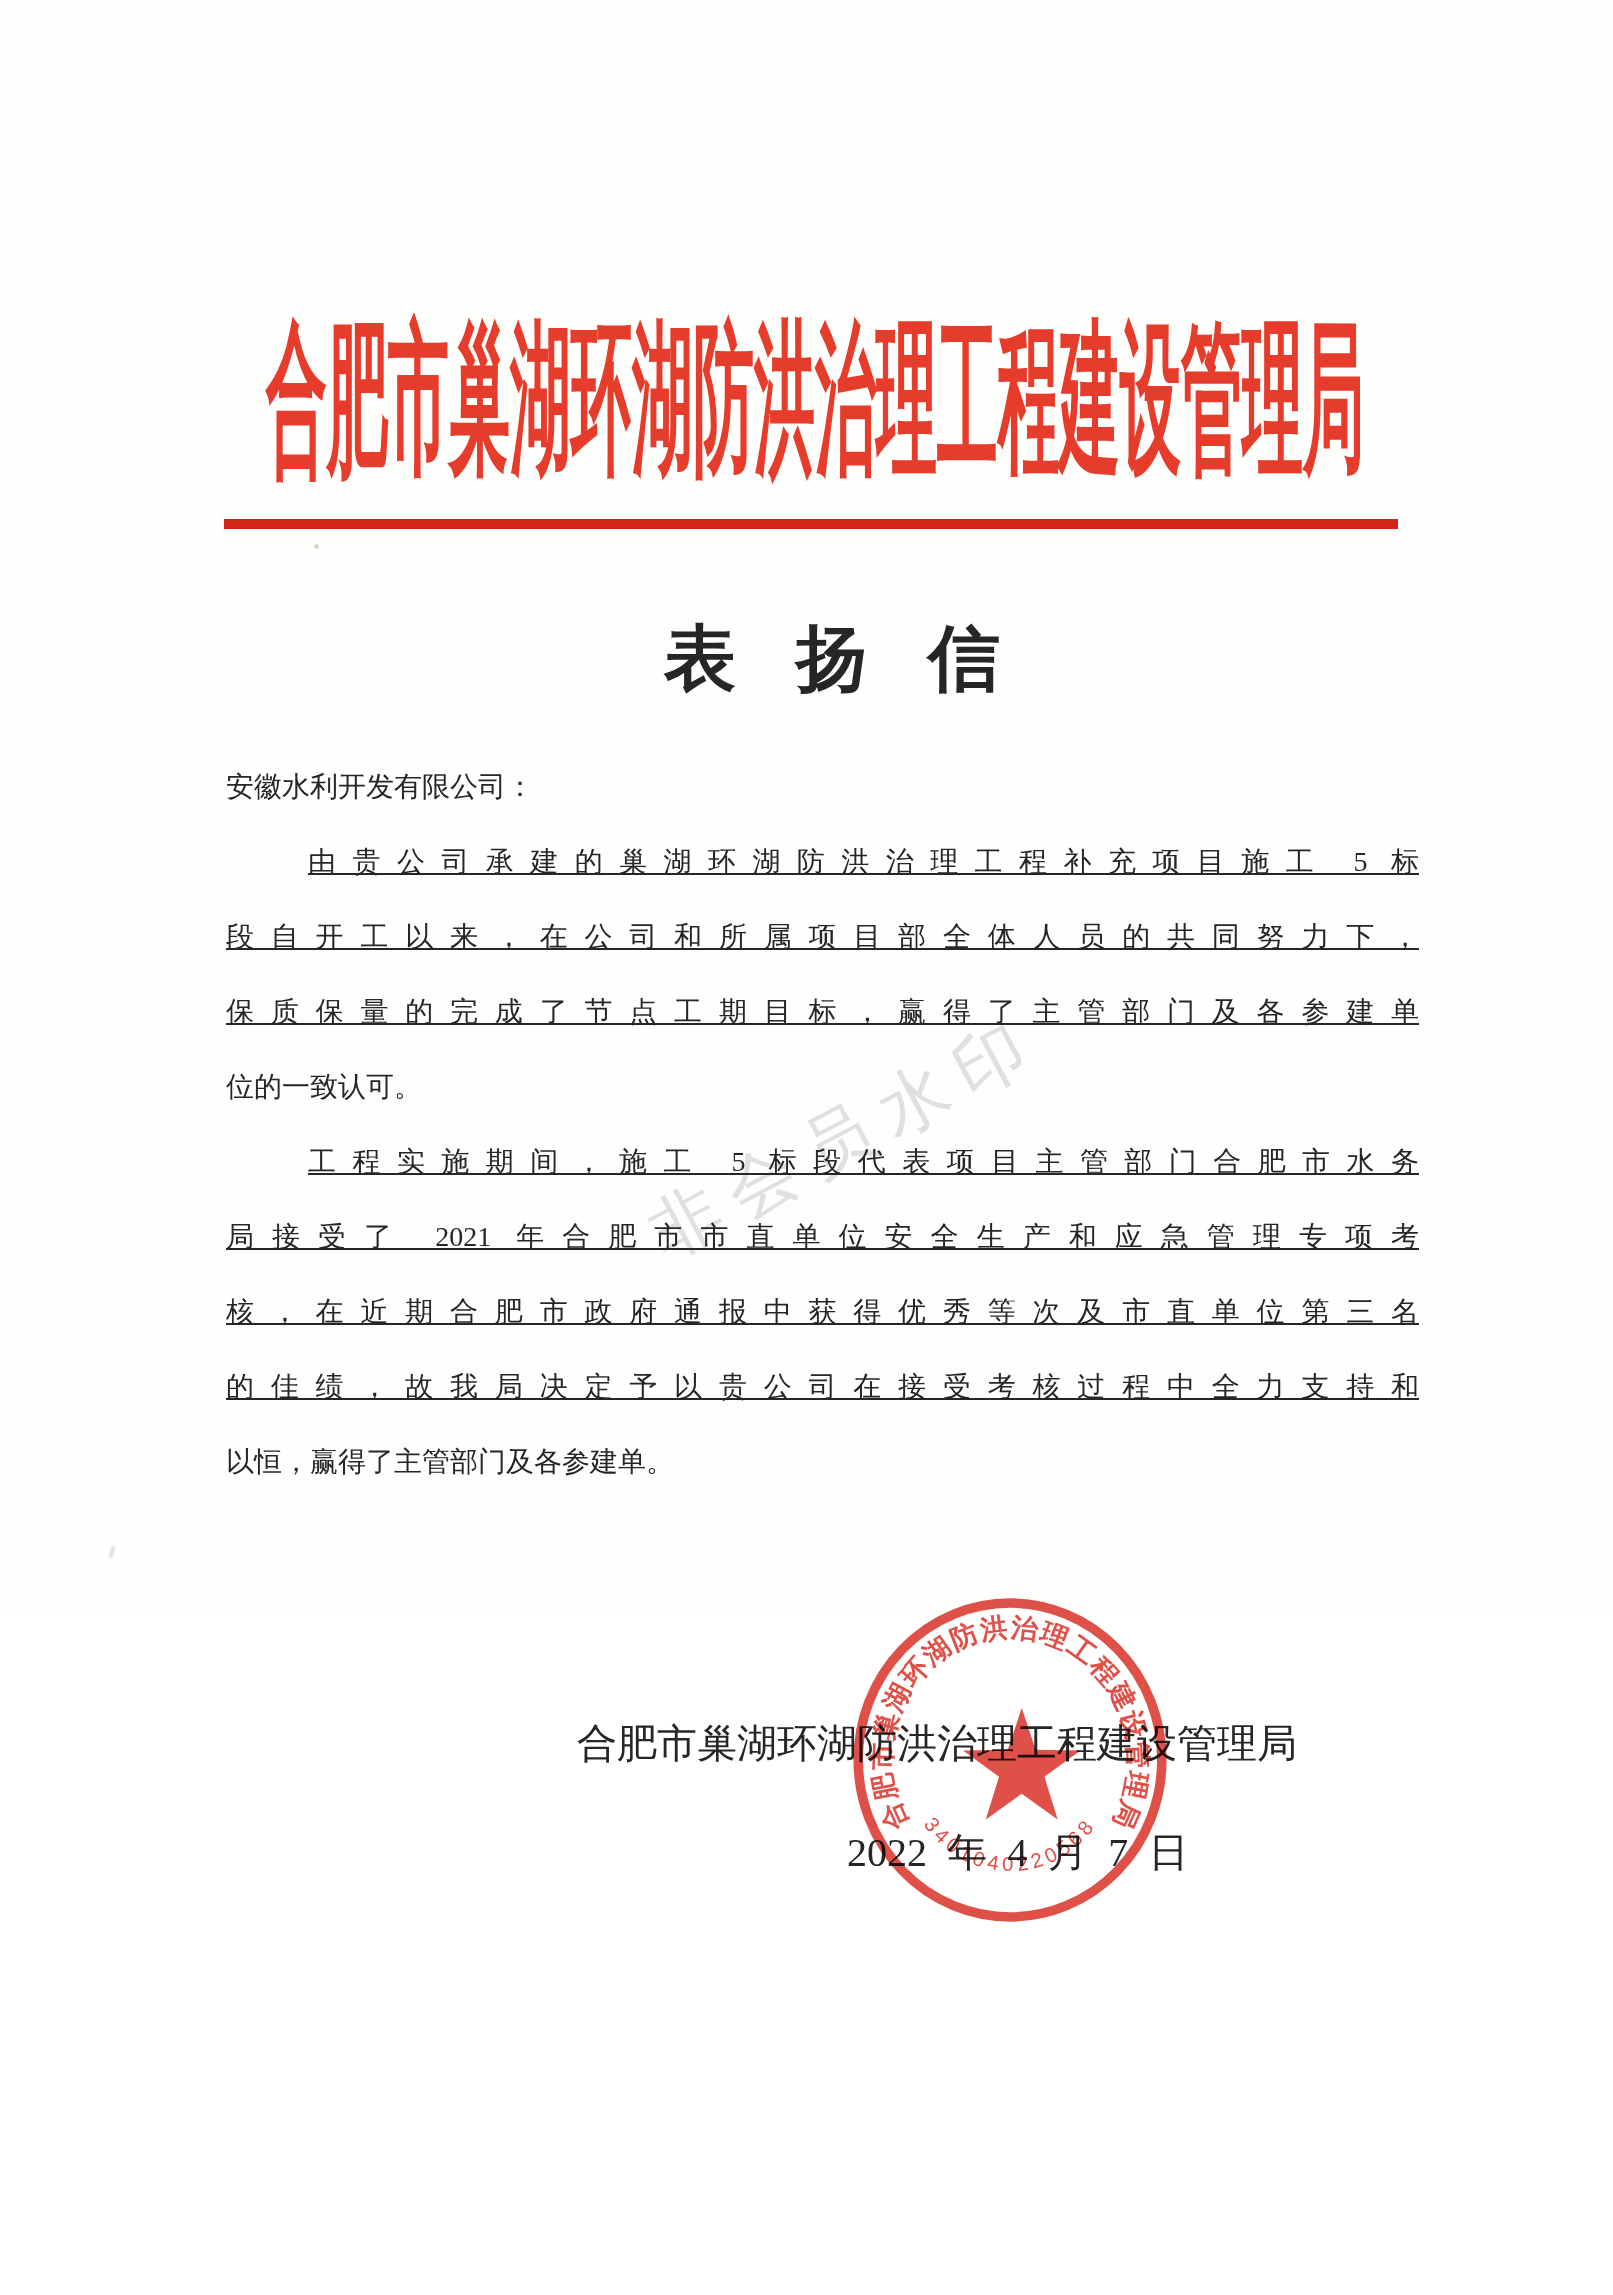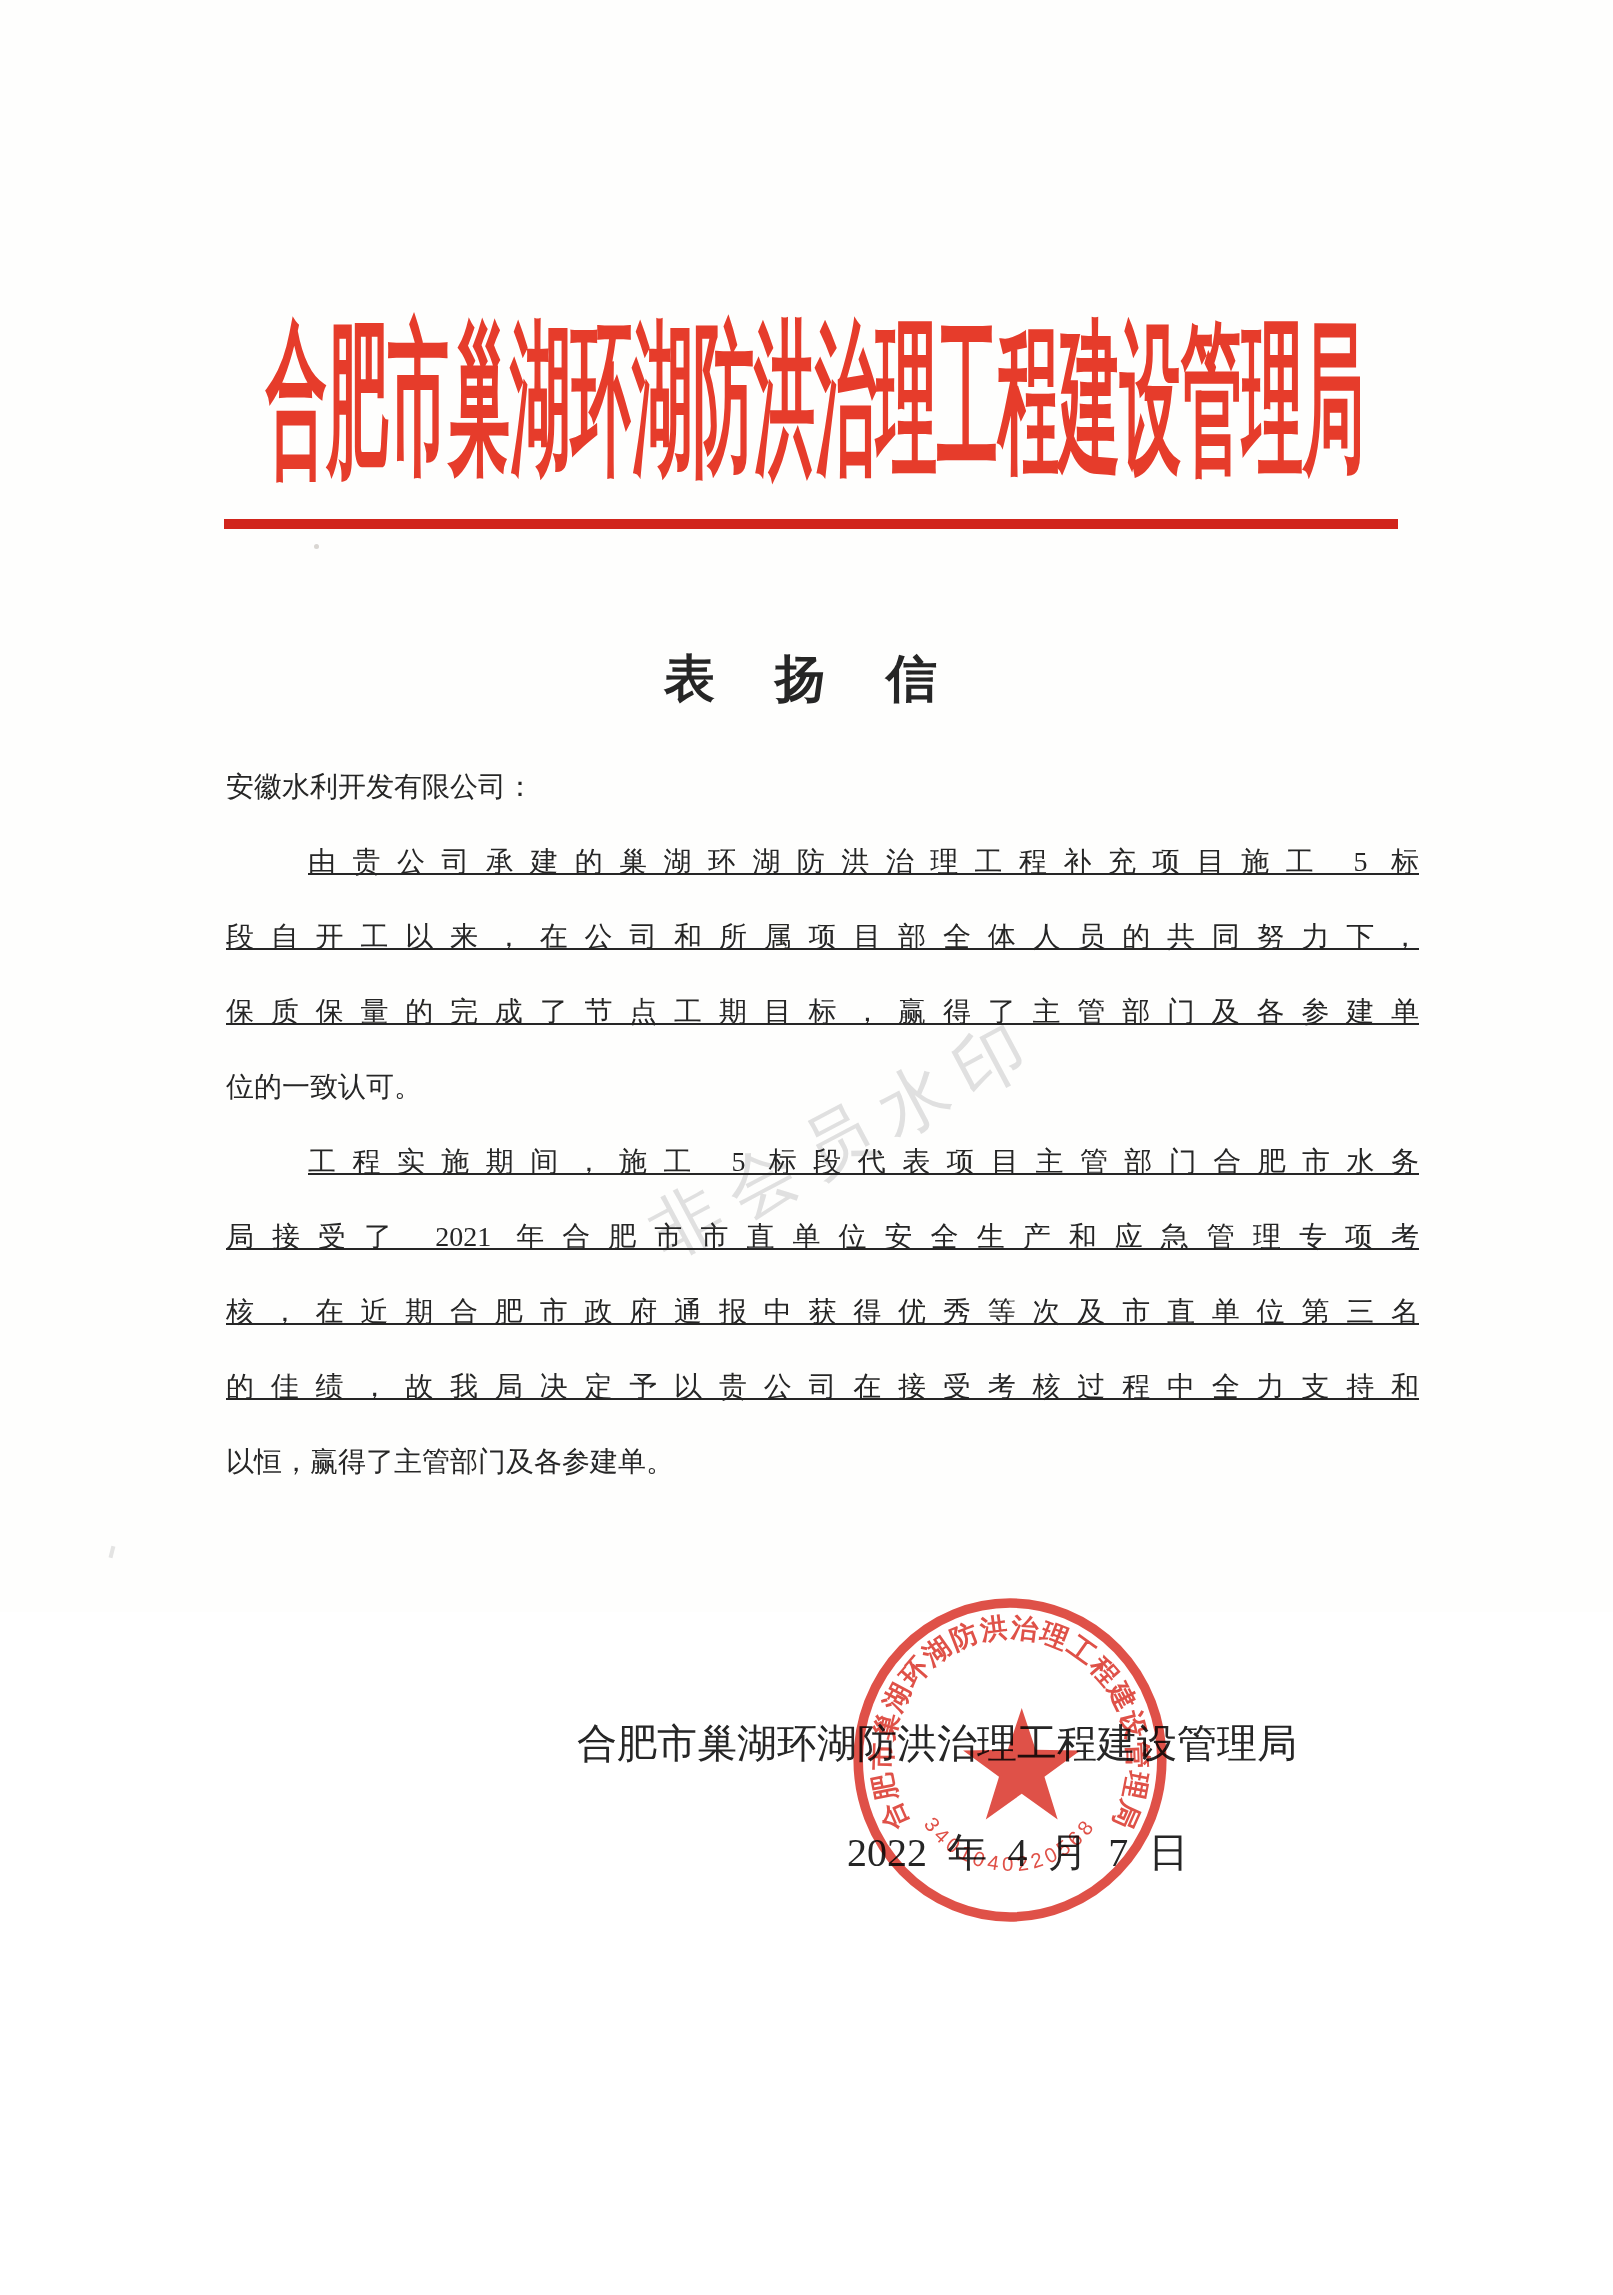--- a/index.html
+++ b/index.html
@@ -21,21 +21,21 @@
     color:var(--letterhead-red);
     transform:scaleY(2.72); transform-origin:50% 50%;
     font-weight:bold; letter-spacing:0;
   }
   .red-rule {
     position:absolute; left:224px; top:519px; width:1174px; height:10.3px;
     background:var(--rule-red);
   }
   
   .doc-title {
-    position:absolute; left:664px; top:644px; font-size:51px; line-height:70px;
+    position:absolute; left:664px; top:624px; font-size:72px; line-height:70px;
     font-weight:bold; letter-spacing:60px; white-space:nowrap;
     color:var(--text-black);
     text-align:center;
   }
   
   .watermark {
     position:absolute; left:630px; top:1097px; white-space:nowrap;
     font-size:70px; letter-spacing:16px; line-height:81px;
     color:var(--watermark-gray); opacity:.6;
     transform:rotate(-28deg); transform-origin:50% 50%;

